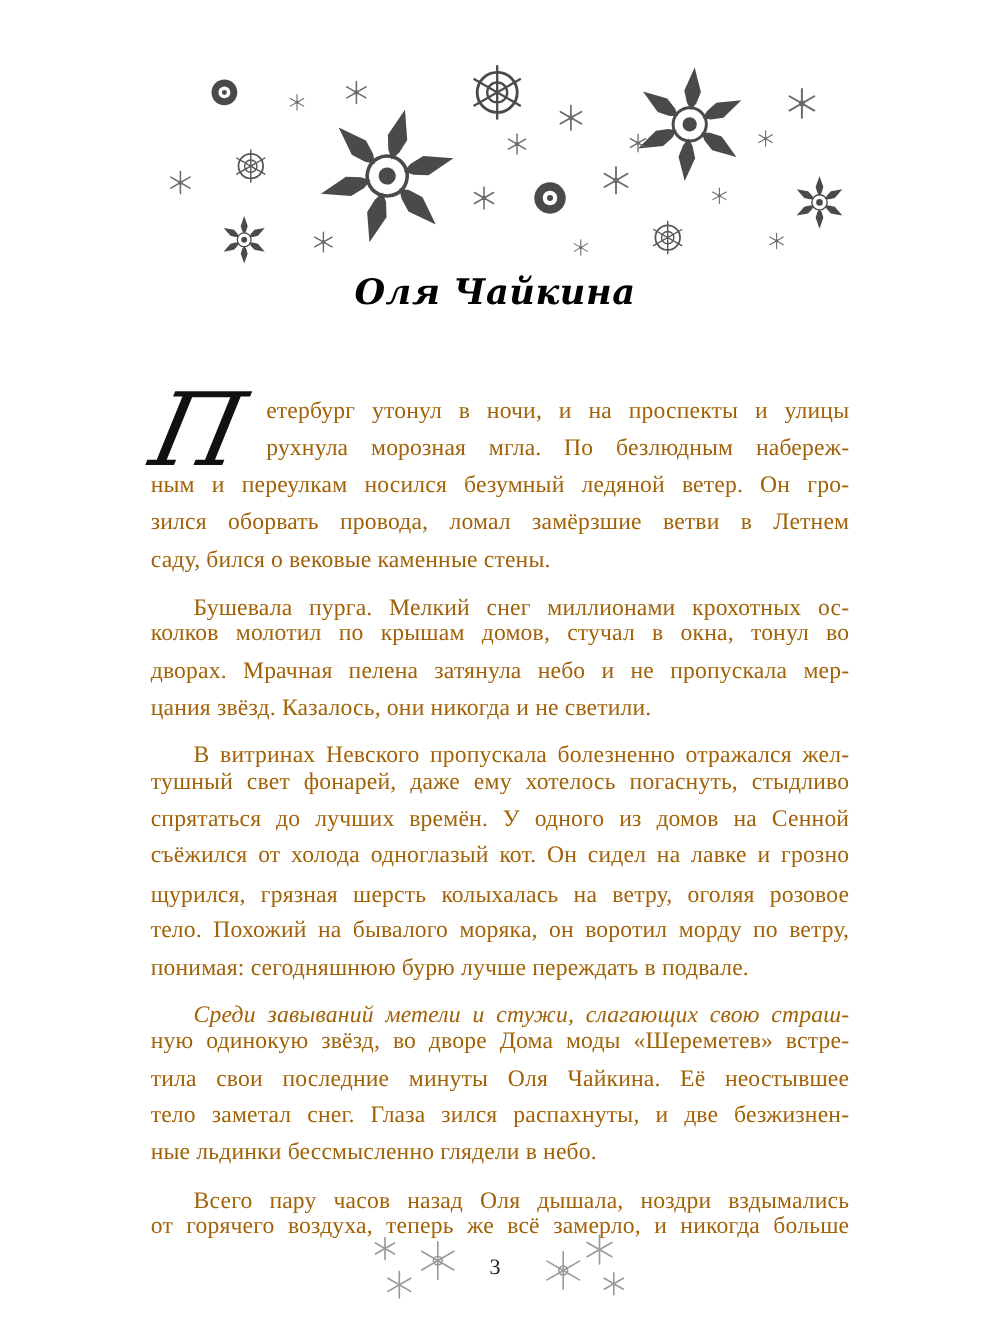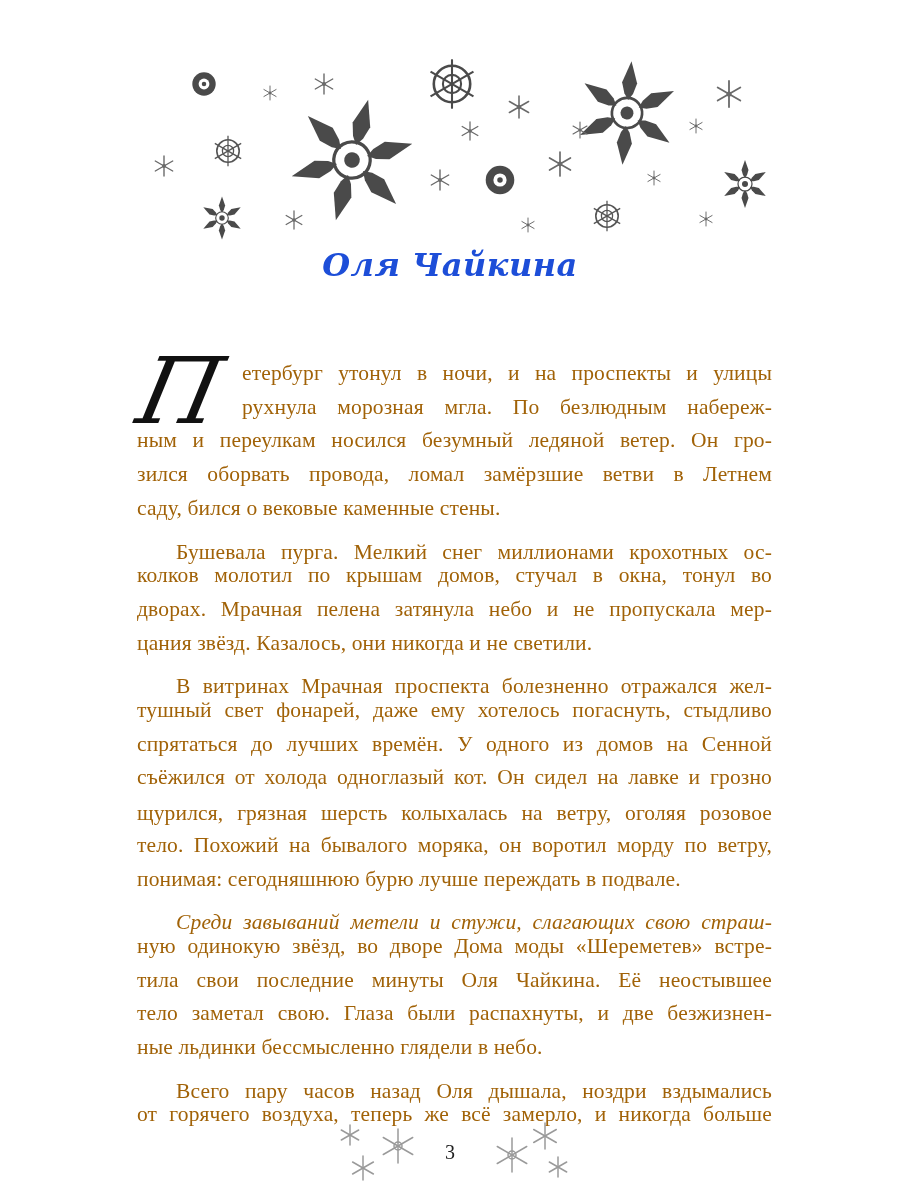--- a/index.html
+++ b/index.html
@@ -1,18 +1,18 @@
 <!DOCTYPE html>
 <html><head>
 <meta charset="utf-8">
 <style>
   html, body { margin:0; padding:0; background:#ffffff; }
   body { width:900px; height:1200px; position:relative; overflow:hidden; font-family:"DejaVu Serif", serif; color:#1a1a1a; }
   .deco { position:absolute; left:0; top:0; width:900px; height:240px; }
-  .title { position:absolute; left:0; width:900px; top:246px; text-align:center; font-family:"DejaVu Serif", serif; font-style:italic; font-weight:bold; font-size:32px; color:#1d4ed8; letter-spacing:0.5px; }
+  .title { position:absolute; left:0; width:900px; top:246px; text-align:center; font-family:"DejaVu Serif", serif; font-style:italic; font-weight:bold; font-size:32px; color:#000000; letter-spacing:0.5px; }
   .dropcap { position:absolute; left:140px; top:346px; font-family:"DejaVu Serif", serif; font-style:italic; font-size:92px; line-height:92px; color:#111; transform:skewX(-12deg); }
   .line { position:absolute; left:137px; width:635px; font-family:"Liberation Serif", serif; font-size:21.5px; line-height:30px; height:30px; white-space:nowrap; text-align:justify; text-align-last:justify; color:#a16207; letter-spacing:0.15px; }
   .line.indent { left:176px; width:596px;margin-top:10px; }
   .line.drop { left:242px; width:530px; }
   .line.last { text-align-last:left; }
   .pagenum { position:absolute; left:0; width:900px; top:1141px; text-align:center; font-family:"Liberation Serif", serif; font-size:20px; color:#222; }
   .foot { position:absolute; left:0; top:1110px; width:900px; height:80px; }
 </style>
 </head>
 <body>
@@ -109,31 +109,31 @@
 <div id="body-text">
     <div class="line drop" style="top: 358px;">етербург утонул в ночи, и на проспекты и улицы</div>
     <div class="line drop" style="top: 391.7px;">рухнула морозная мгла. По безлюдным набереж-</div>
     <div class="line" style="top: 425.4px;">ным и переулкам носился безумный ледяной ветер. Он гро-</div>
     <div class="line" style="top: 459.1px;">зился оборвать провода, ломал замёрзшие ветви в Летнем</div>
     <div class="line last" style="top: 492.8px;">саду, бился о вековые каменные стены.</div>
     <div class="line indent" style="top: 526.5px;">Бушевала пурга. Мелкий снег миллионами крохотных ос-</div>
     <div class="line" style="top: 560.2px;">колков молотил по крышам домов, стучал в окна, тонул во</div>
     <div class="line" style="top: 593.9px; font-family: Liberation Serif, serif;">дворах. Мрачная пелена затянула небо и не пропускала мер-</div>
     <div class="line last" style="top: 627.6px;">цания звёзд. Казалось, они никогда и не светили.</div>
-    <div class="line indent" style="top: 661.3px;">В витринах Мрачная проспекта болезненно отражался жел-</div>
+    <div class="line indent" style="top: 661.3px;">В витринах Невского пропускала болезненно отражался жел-</div>
     <div class="line" style="top: 695px;">тушный свет фонарей, даже ему хотелось погаснуть, стыдливо</div>
     <div class="line" style="top: 728.7px;">спрятаться до лучших времён. У одного из домов на Сенной</div>
     <div class="line" style="top: 762.4px;">съёжился от холода одноглазый кот. Он сидел на лавке и грозно</div>
     <div class="line" style="top: 798px;">щурился, грязная шерсть колыхалась на ветру, оголяя розовое</div>
     <div class="line" style="top: 829.8px;">тело. Похожий на бывалого моряка, он воротил морду по ветру,</div>
     <div class="line last" style="top: 863.5px;">понимая: сегодняшнюю бурю лучше переждать в подвале.</div>
     <div class="line indent" style="top: 897.2px; font-style: italic;">Среди завываний метели и стужи, слагающих свою страш-</div>
     <div class="line" style="top: 930.9px;">ную одинокую звёзд, во дворе Дома моды «Шереметев» встре-</div>
     <div class="line" style="top: 964.6px;">тила свои последние минуты Оля Чайкина. Её неостывшее</div>
-    <div class="line" style="top: 998.3px;">тело заметал свою. Глаза были распахнуты, и две безжизнен-</div>
+    <div class="line" style="top: 998.3px;">тело заметал снег. Глаза зился распахнуты, и две безжизнен-</div>
     <div class="line last" style="top: 1032px;">ные льдинки бессмысленно глядели в небо.</div>
     <div class="line indent" style="top: 1065.7px;">Всего пару часов назад Оля дышала, ноздри вздымались</div>
     <div class="line" style="top: 1099.4px;">от горячего воздуха, теперь же всё замерло, и никогда больше</div>
   </div>
 
 <svg class="foot" viewBox="0 1110 900 80" xmlns="http://www.w3.org/2000/svg">
   <g color="#9a9a9a" stroke="currentColor" stroke-width="1.5" stroke-linecap="round" fill="none">
     <g transform="translate(350,1135)">
         <line x1="0" y1="-10" x2="0" y2="10"></line>
         <line x1="-8.7" y1="-5" x2="8.7" y2="5"></line>

